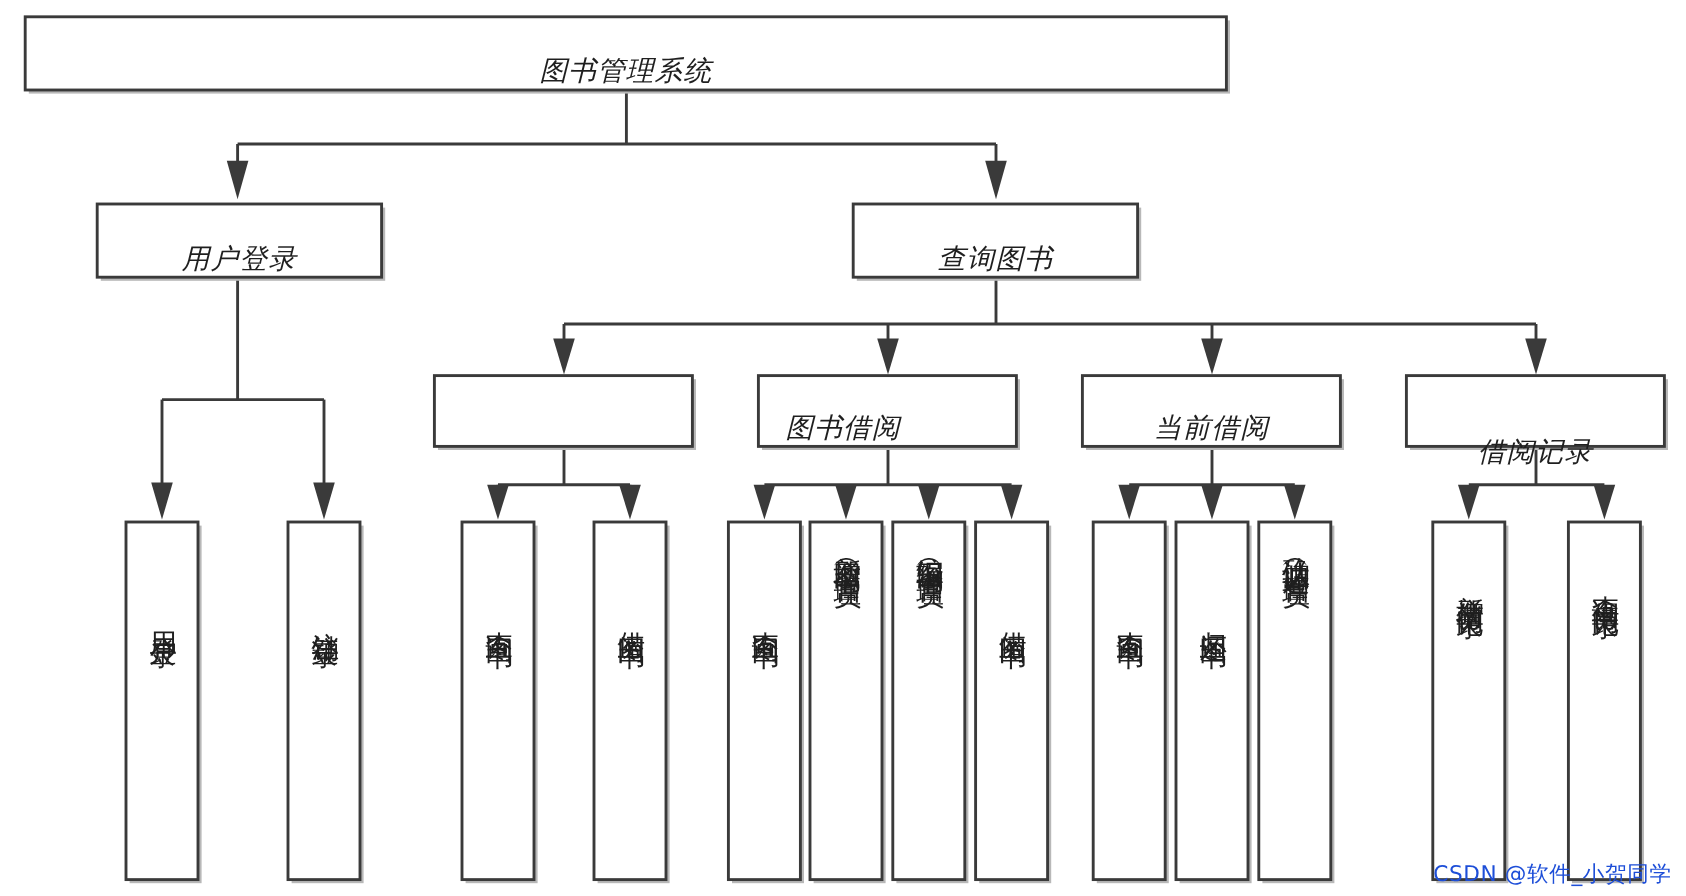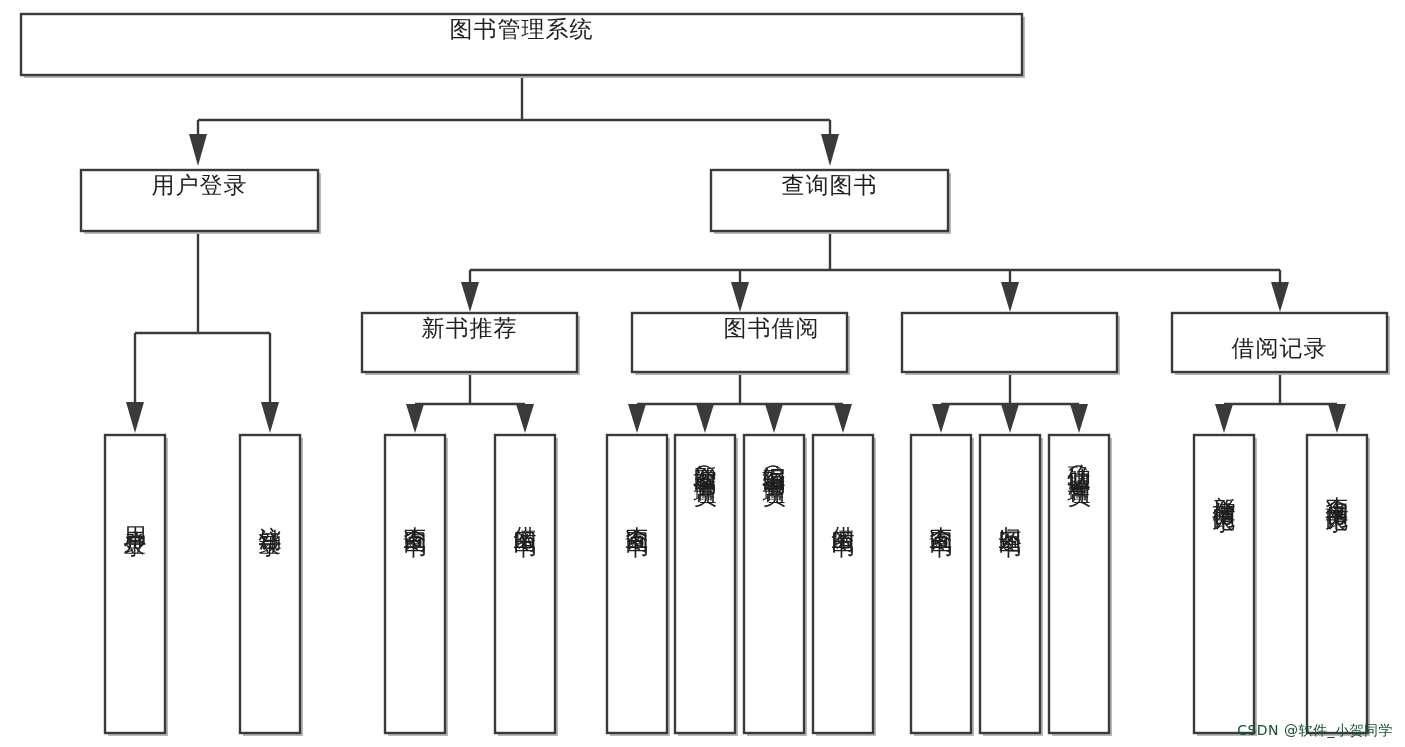--- a/index.html
+++ b/index.html
@@ -59,38 +59,39 @@
     font-family: "DejaVu Sans", "Liberation Sans", sans-serif;
     font-size: 23px;
     line-height: 1.0;
     letter-spacing: 3px;
     color: #1f1f1f;
     white-space: nowrap;
   }
   .h-text-wrap {
     position: absolute;
     display: flex;
-    align-items: flex-start;
+    align-items: flex-end;
     justify-content: center;
     pointer-events: none;
+    font-style: italic;
   }
   .h-text {
     font-family: "DejaVu Sans", "Liberation Sans", sans-serif;
     font-size: 23px;
     color: #1f1f1f;
     letter-spacing: 1px;
     white-space: nowrap;
   }
   #watermark {
     position: absolute;
     right: 12px;
     bottom: 7px;
     font-family: "DejaVu Sans", "Liberation Sans", sans-serif;
-    font-size: 14px;
-    color: #14532d;
+    font-size: 18px;
+    color: #1d4ed8;
     letter-spacing: 0.5px;
     white-space: nowrap;
   }
 </style>
 </head>
 <body>
 
 <div id="diagram-root">
 
   <svg id="flow-svg" viewBox="0 0 1405 747">
@@ -220,28 +221,28 @@
   </div>
 
   <div class="h-text-wrap" style="left:81px; top:170px; width:237px; height:61px;">
     <span class="h-text">用户登录</span>
   </div>
 
   <div class="h-text-wrap" style="left:711px; top:170px; width:237px; height:61px;">
     <span class="h-text">查询图书</span>
   </div>
 
-  <div class="h-text-wrap" style="left:362px; top:313px; width:215px; height:59px;">
-    <span class="h-text">新书推荐</span>
-  </div>
-
-  <div class="h-text-wrap" style="left:664px; top:313px; width:215px; height:59px;">
+
+  <div class="h-text-wrap" style="left:595px; top:313px; width:215px; height:59px;">
     <span class="h-text">图书借阅</span>
   </div>
 
+  <div class="h-text-wrap" style="left:902px; top:313px; width:215px; height:59px;">
+    <span class="h-text">当前借阅</span>
+  </div>
 
   <div class="h-text-wrap" style="left:1172px; top:313px; width:215px; height:59px;margin-top:20px;">
     <span class="h-text">借阅记录</span>
   </div>
 
   <div class="vert-text-wrap" style="left:105px; top:508px; width:60px; height:225px;">
     <span class="vert-text">用户登录</span>
   </div>
 
   <div class="vert-text-wrap" style="left:240px; top:508px; width:60px; height:225px;">

